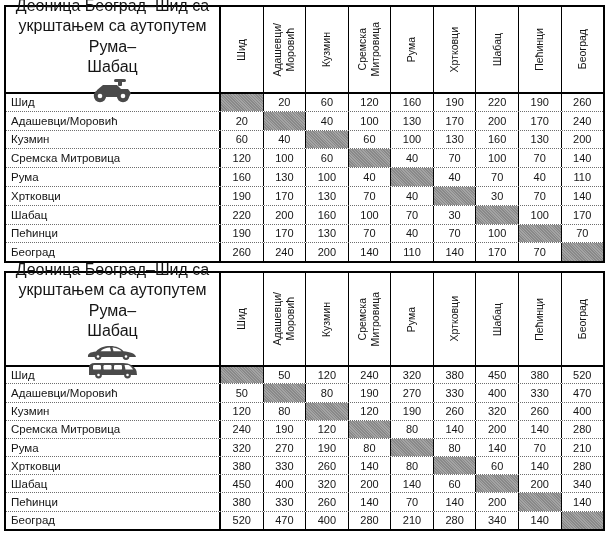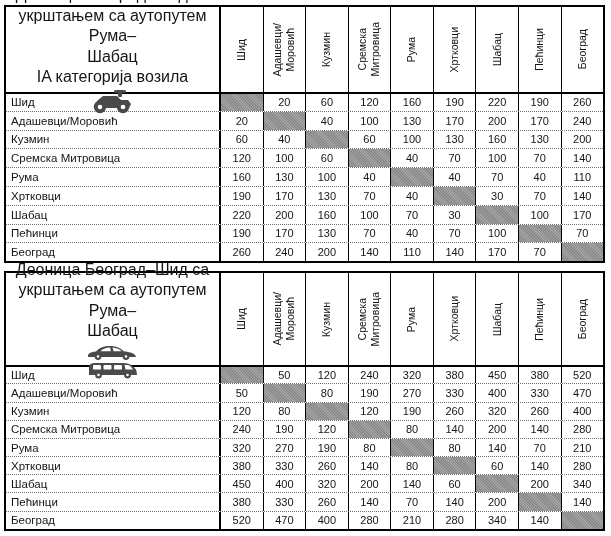--- a/index.html
+++ b/index.html
@@ -52,21 +52,20 @@
 </head>
 <body>
 
 <div class="page">
   <div class="tbl t0">
       <div class="row hdr">
         <div class="cell titlecell">
           <div class="tline">Деоница Београд–Шид са</div>
           <div class="tline">укрштањем са аутопутем Рума–</div>
           <div class="tline">Шабац</div>
-          <div class="tline">IA категорија возила</div>
           <div class="iconwrap">
             <div class="icon">
               <svg width="46" height="25" viewBox="0 0 46 25">
                 <g fill="#4a4a4a">
                   <rect x="24" y="1" width="12" height="3" rx="1.5"></rect>
                   <rect x="28" y="2" width="4" height="6" rx="1"></rect>
                   <path d="M7 12 L13 7 L27 7 L31 11 L38 11 L41 15 L39 19 L11 19 L6 15 Z"></path>
                   <circle cx="10" cy="18" r="6.2"></circle>
                   <circle cx="33" cy="18" r="6.2"></circle>
                   <circle cx="10" cy="18" r="2.3" fill="#fff"></circle>

